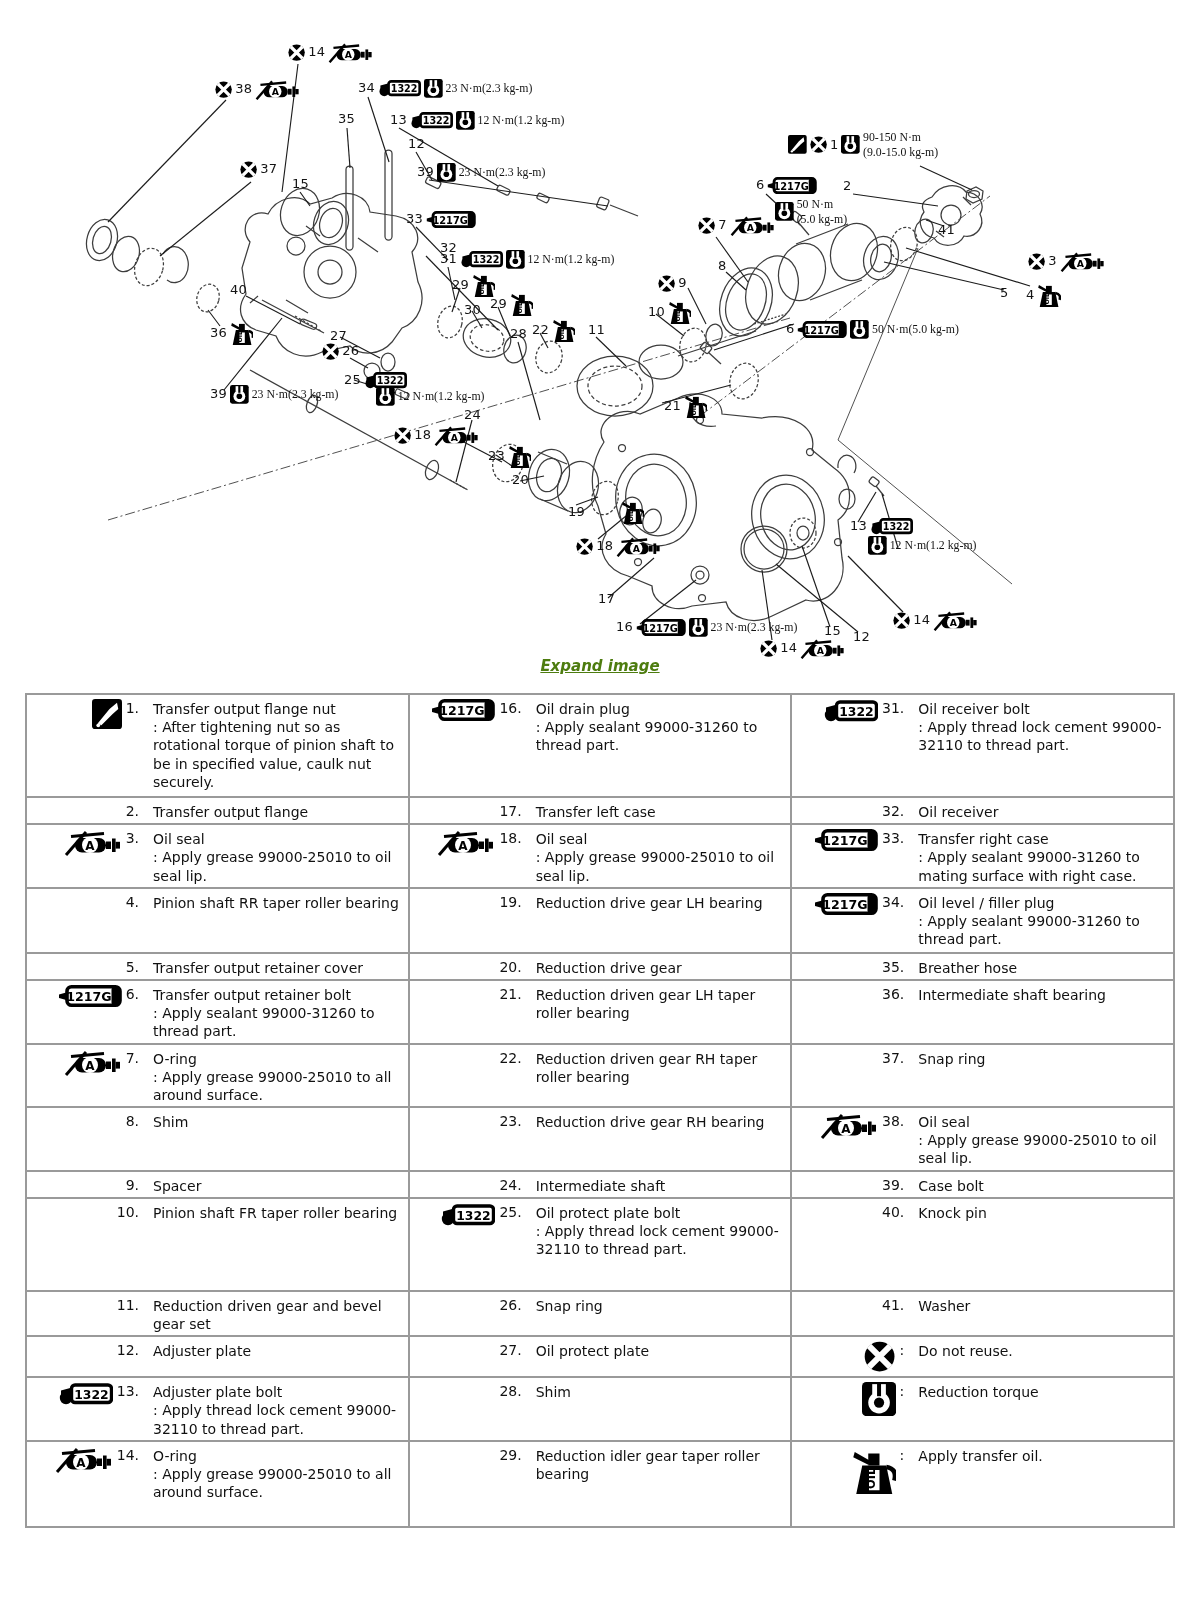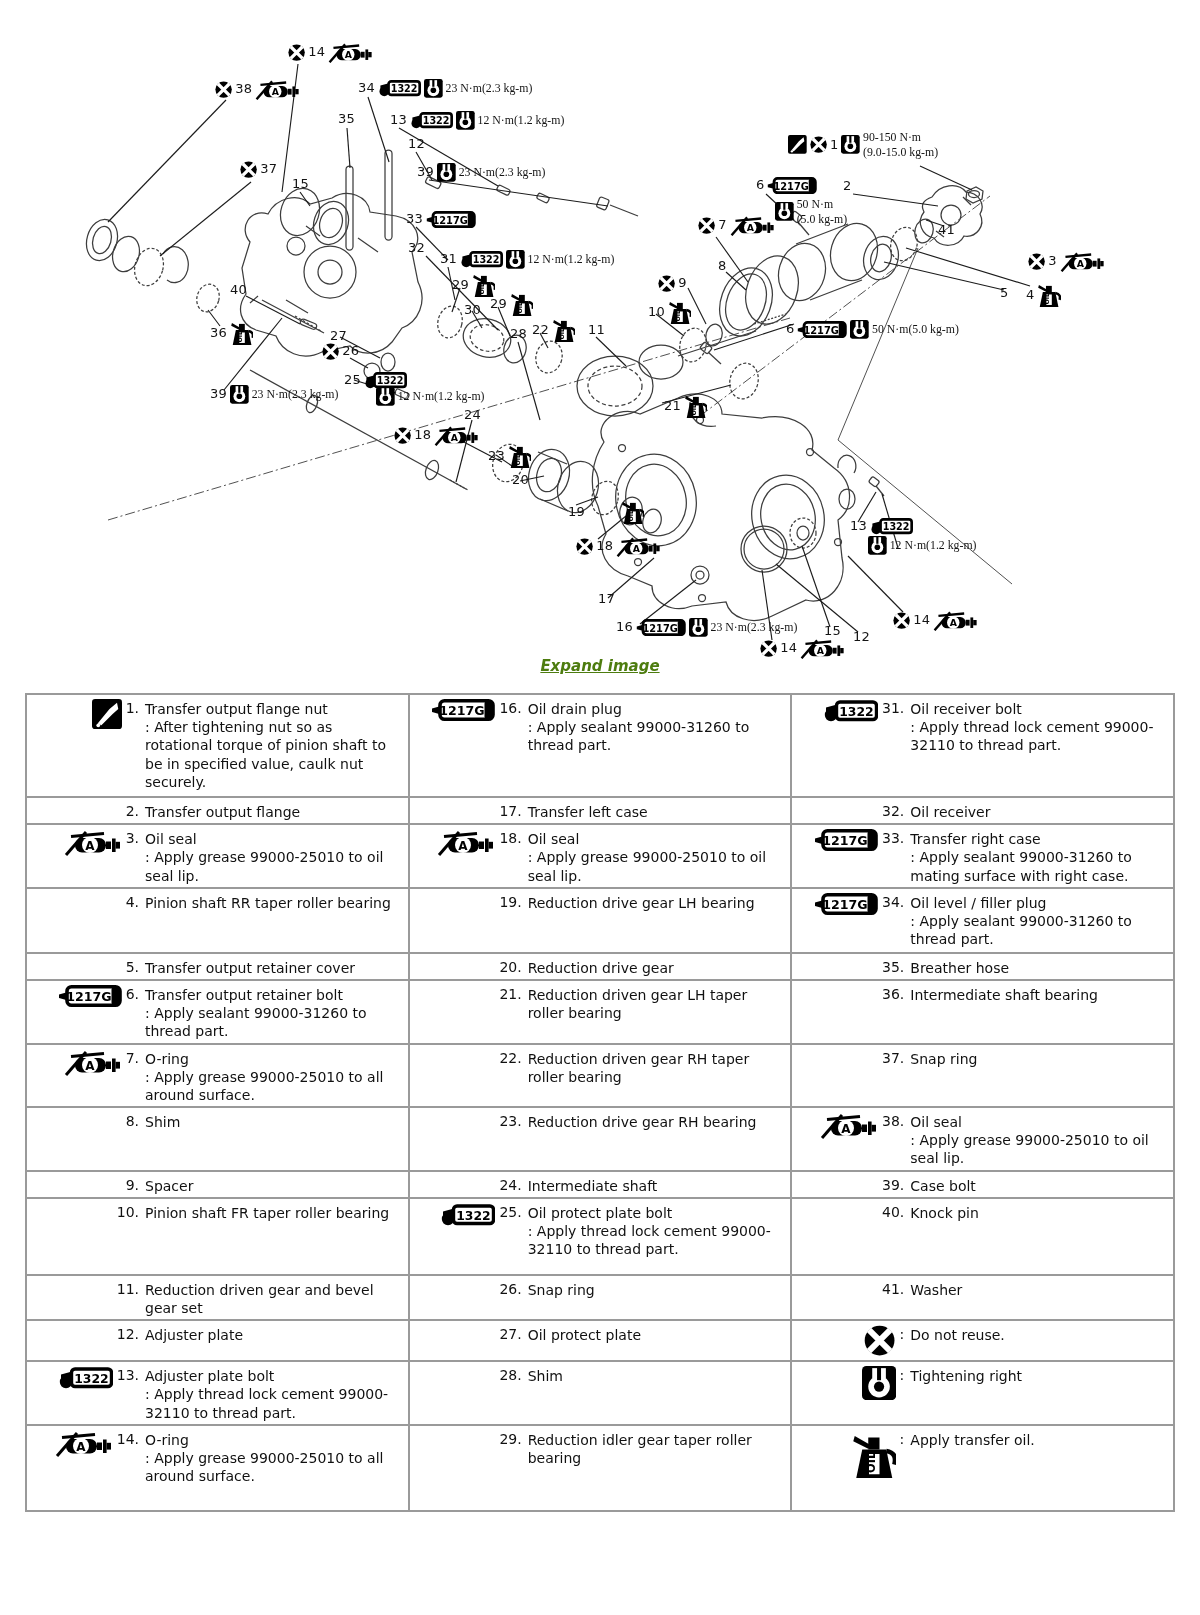--- a/index.html
+++ b/index.html
@@ -20,21 +20,21 @@
 
   #expand-wrap{position:absolute;left:0;top:656px;width:1200px;text-align:center;}
   #expand-link{font-size:15px;font-weight:bold;font-style:italic;text-decoration:underline;color:#4d7c0f;cursor:pointer;}
 
   
   #parts-table{position:absolute;left:25px;top:693px;width:1150px;border-collapse:collapse;table-layout:fixed;background:#fff;border:2px solid #7a7a7a;}
   #parts-table td{border:2px solid #9a9a9a;vertical-align:top;padding:0;}
   .cell{display:flex;align-items:flex-start;padding-top:2px;}
   .numcol{width:112px;flex:none;display:flex;justify-content:flex-end;align-items:flex-start;gap:4px;padding-top:2px;}
   .pnum{font-size:14px;padding-top:1px;}
-  .txtcol{flex:1;padding:3px 6px 2px 6px;font-size:14px;line-height:1.3;}
+  .txtcol{flex:1;padding:3px 6px 2px 6px;font-size:14px;line-height:1.3;margin-left:8px;}
   .pname,.pnote{font-size:14px;}
 </style>
 </head>
 <body>
 
 <div id="diagram">
   <svg class="base" width="1200" height="692" viewBox="0 0 1200 692">
     <g id="artwork">
       <path class="cl" d="M108 520 L790 318"></path>
       <path class="cl" d="M700 416 L990 196"></path>
@@ -472,21 +472,21 @@
         <span class="anno-num">33</span>
         <span class="icn">
           <svg width="49.9" height="17.2" viewBox="0 0 64 22">
             <path d="M10 7 L1 9.5 L1 13 L10 15.5 Z" fill="#000"></path>
             <rect x="9" y="1.8" width="53" height="18.4" rx="4.5" fill="#fff" stroke="#000" stroke-width="3.6"></rect>
             <rect x="53.5" y="1.8" width="8.5" height="18.4" rx="3" fill="#000"></rect>
             <text x="31" y="16.4" text-anchor="middle" font-family="'DejaVu Sans',sans-serif" font-size="12.6" font-weight="bold" fill="#000">1217G</text>
           </svg>
         </span>
       </div>
-      <div class="anno" style="left: 408px; top: 241px;">
+      <div class="anno" style="left: 440px; top: 241px;">
         <span class="anno-num">32</span>
       </div>
       <div class="anno" style="left: 440px; top: 250px;">
         <span class="anno-num">31</span>
         <span class="icn">
           <svg width="42.9" height="17.9" viewBox="0 0 55 23">
             <path d="M3 8.5 L14 5.5 L14 12 L3 13.5 Z" fill="#000"></path>
             <circle cx="8" cy="16" r="6.2" fill="#000"></circle>
             <rect x="13.5" y="3" width="40" height="17.5" rx="3.5" fill="#fff" stroke="#000" stroke-width="3.4"></rect>
             <text x="33.5" y="17" text-anchor="middle" font-family="'DejaVu Sans',sans-serif" font-size="12.4" font-weight="bold" fill="#000">1322</text>
@@ -1197,21 +1197,21 @@
           <div class="cell">
             <div class="numcol">
               <span class="pnum">39.</span>
             </div>
             <div class="txtcol">
               <div class="pname">Case bolt</div>
             </div>
           </div>
         </td>
       </tr>
-      <tr style="height: 77px;">
+      <tr style="height: 93px;">
         <td>
           <div class="cell">
             <div class="numcol">
               <span class="pnum">10.</span>
             </div>
             <div class="txtcol">
               <div class="pname">Pinion shaft FR taper roller bearing</div>
             </div>
           </div>
         </td>
@@ -1354,21 +1354,21 @@
                   <circle cx="12" cy="14.5" r="7.6" fill="#fff"></circle>
                   <rect x="7.2" y="1.5" width="4.6" height="7" fill="#fff"></rect>
                   <rect x="12.2" y="1.5" width="4.6" height="7" fill="#fff"></rect>
                   <circle cx="12" cy="14.5" r="3.6" fill="#000"></circle>
                   <rect x="10.6" y="0" width="2.8" height="10" fill="#000"></rect>
                 </svg>
               </span>
               <span class="pnum">:</span>
             </div>
             <div class="txtcol">
-              <div class="pname">Tightening right</div>
+              <div class="pname">Reduction torque</div>
             </div>
           </div>
         </td>
       </tr>
       <tr style="height: 86px;">
         <td>
           <div class="cell">
             <div class="numcol">
               <span class="icn">
                 <svg width="58.0" height="27.0" viewBox="0 0 58 27">

